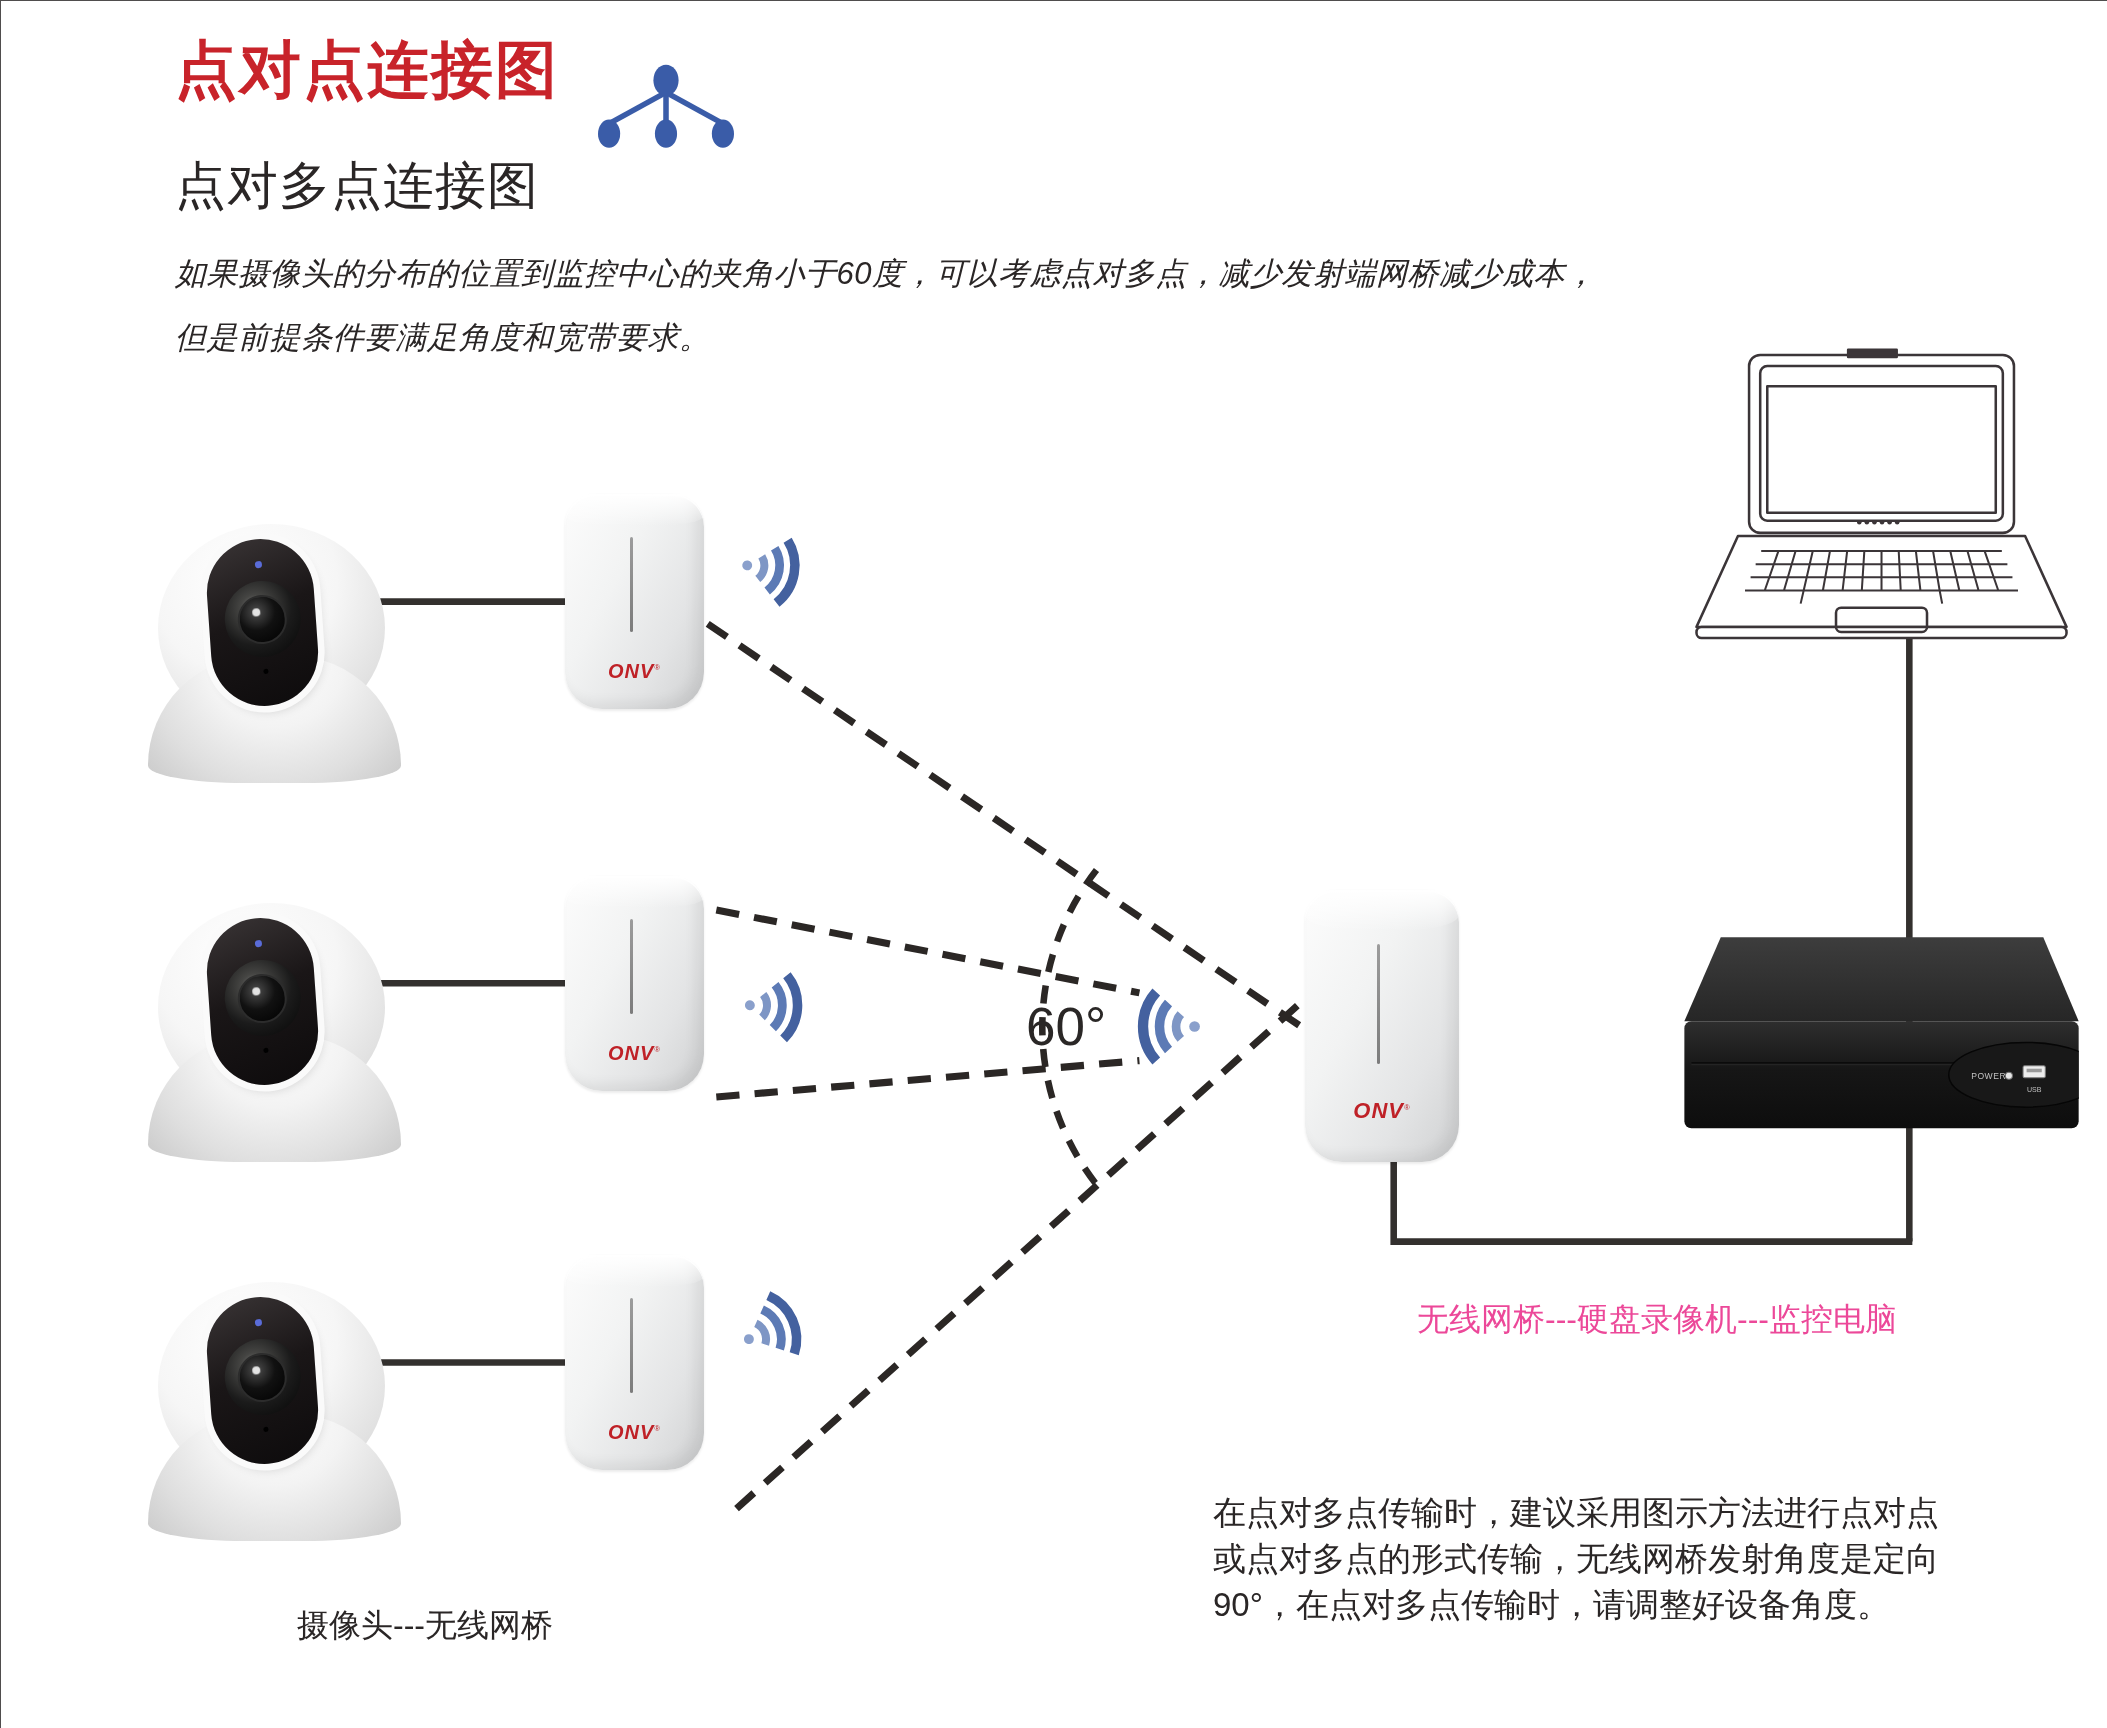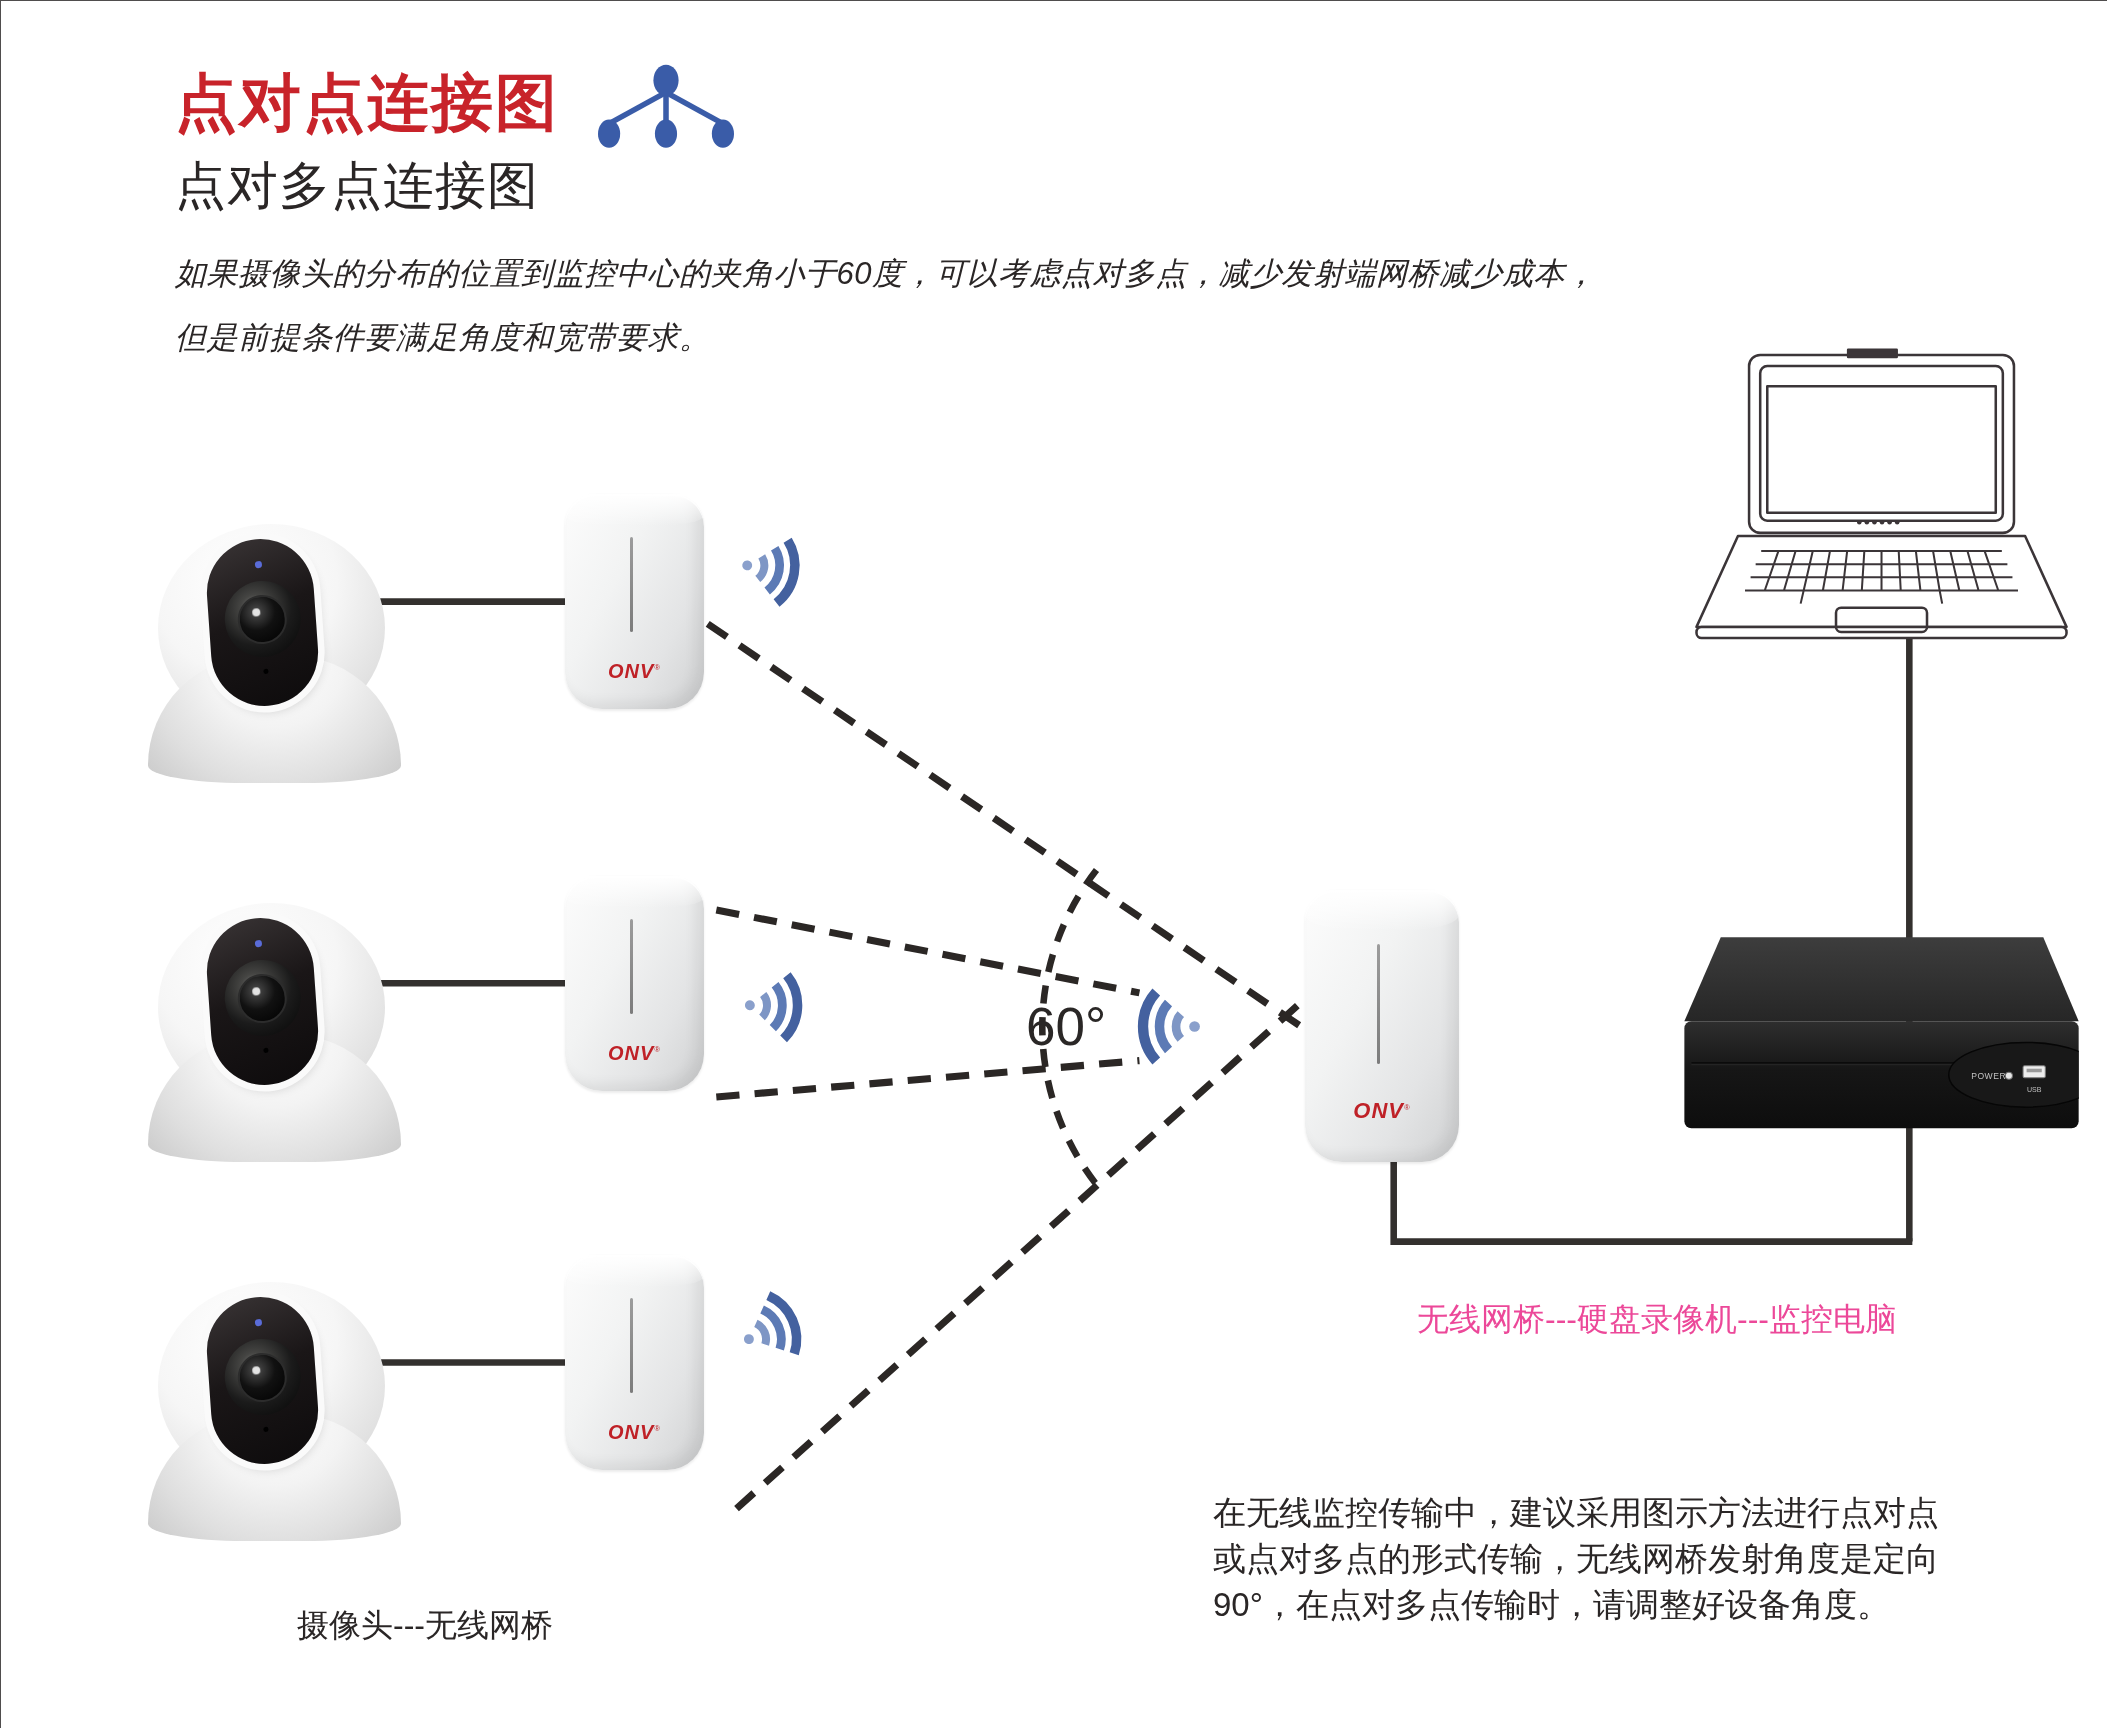--- a/index.html
+++ b/index.html
@@ -8,21 +8,21 @@
     border:1.5px solid #4f4d4d;box-sizing:border-box;overflow:hidden;
     font-family:"Liberation Sans","DejaVu Sans",sans-serif;color:#2a2626;
   }
   
   #artwork{position:absolute;left:0;top:0;z-index:1;}
   .device{position:absolute;z-index:2;}
   .icon-layer{position:absolute;z-index:3;}
   .text-layer{position:absolute;z-index:4;white-space:nowrap;}
 
   
-  .title{left:174px;top:60px;font-size:62px;font-weight:900;letter-spacing:2px;color:#c8232a;}
+  .title{left:174px;top:27px;font-size:62px;font-weight:900;letter-spacing:2px;color:#c8232a;}
   .subtitle{left:174px;top:151px;font-size:51px;font-weight:500;letter-spacing:1px;color:#2a2626;}
   .intro{left:174px;top:241px;font-size:31px;line-height:2.06;letter-spacing:0.5px;color:#2a2626;font-style:italic;}
 
   
   .deg-label{left:1025px;top:995px;font-size:53px;color:#2a2726;}
   .cap-left{left:296px;top:1603px;font-size:32px;color:#2a2626;}
   .cap-right{left:1416px;top:1297px;font-size:32px;color:#ec4899;}
   .note{left:1212px;top:1489px;font-size:33px;line-height:1.4;color:#2a2626;}
 
   
@@ -237,19 +237,19 @@
     <div>如果摄像头的分布的位置到监控中心的夹角小于60度，可以考虑点对多点，减少发射端网桥减少成本，</div>
     <div>但是前提条件要满足角度和宽带要求。</div>
   </div>
 
   <div class="text-layer deg-label">60°</div>
 
   <div class="text-layer cap-left">摄像头---无线网桥</div>
   <div class="text-layer cap-right">无线网桥---硬盘录像机---监控电脑</div>
 
   <div class="text-layer note">
-    <div>在无线监控传输中，建议采用图示方法进行点对点</div>
+    <div>在点对多点传输时，建议采用图示方法进行点对点</div>
     <div>或点对多点的形式传输，无线网桥发射角度是定向</div>
     <div>90°，在点对多点传输时，请调整好设备角度。</div>
   </div>
 
 </div>
 
 
 </body></html>

